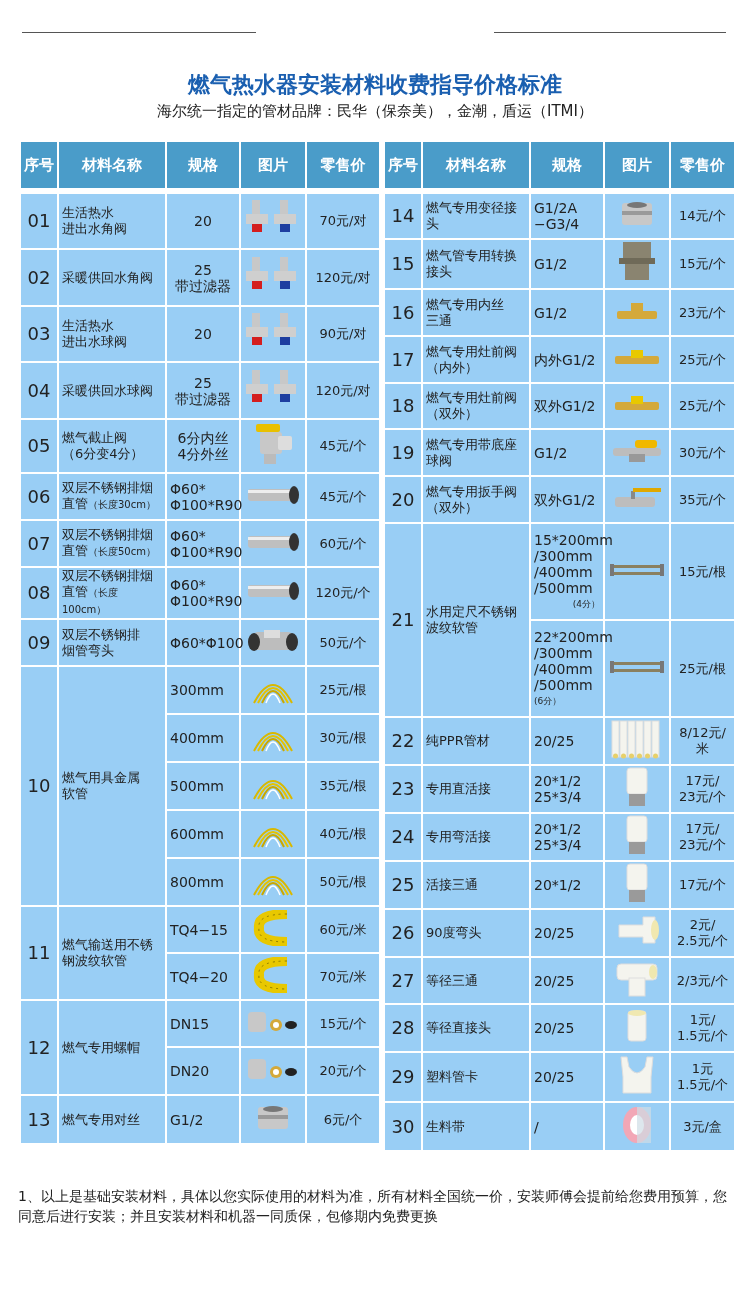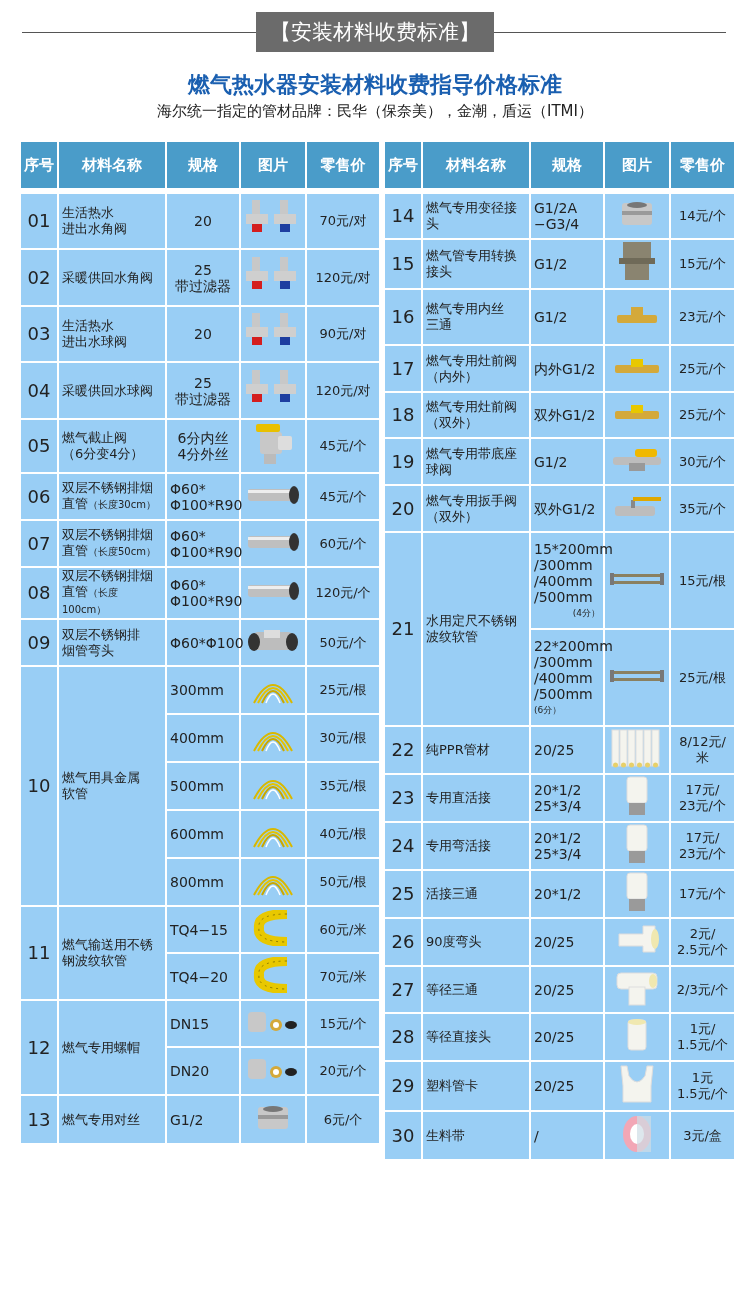--- a/index.html
+++ b/index.html
@@ -37,21 +37,20 @@
   .pic-wrap { display: inline-block; position: relative; vertical-align: middle; }
 
   .notes { position: absolute; left: 18px; top: 1186px; width: 720px; font-size: 14px; line-height: 20px; color: #222; }
   .notes p { margin-bottom: 8px; }
 </style>
 </head>
 <body>
 
 <div class="section-title-wrap">
   <div class="section-line l"></div>
-  <div class="section-box">【安装材料收费标准】</div>
   <div class="section-line r"></div>
 </div>
 
 <div class="main-title">燃气热水器安装材料收费指导价格标准</div>
 <div class="sub-title">海尔统一指定的管材品牌：民华（保奈美），金潮，盾运（ITMI）</div>
 
 <table class="tbl t-left" id="tbl-left">
   <colgroup>
       <col style="width:38px">
       <col style="width:108px">
@@ -345,21 +344,21 @@
         <td class="name"><span style="white-space: pre-line;">燃气管专用转换
 接头</span></td>
         <td class="spec"><span style="white-space: pre-line;">G1/2</span></td>
         <td class="pic"><span class="pic-wrap"><svg width="40" height="44" viewBox="0 0 40 44">
               <rect x="6" y="2" width="28" height="16" fill="#8a8470"></rect>
               <rect x="2" y="18" width="36" height="6" fill="#6f6a58"></rect>
               <rect x="8" y="24" width="24" height="16" fill="#8a8470"></rect>
             </svg></span></td>
         <td class="price"><span style="white-space: pre-line;">15元/个</span></td>
       </tr>
-      <tr style="height: 56px;">
+      <tr style="height: 47px;">
         <td class="no"><span style="white-space: pre-line;">16</span></td>
         <td class="name"><span style="white-space: pre-line;">燃气专用内丝
 三通</span></td>
         <td class="spec"><span style="white-space: pre-line;">G1/2</span></td>
         <td class="pic"><span class="pic-wrap"><svg width="48" height="24" viewBox="0 0 48 24">
               <rect x="4" y="12" width="40" height="8" rx="2" fill="#d4a93a"></rect>
               <rect x="18" y="4" width="12" height="10" fill="#d4a93a"></rect>
             </svg></span></td>
         <td class="price"><span style="white-space: pre-line;">23元/个</span></td>
       </tr>
@@ -547,13 +546,14 @@
               <ellipse cx="18" cy="20" rx="14" ry="18" fill="#f2a7b6"></ellipse>
               <ellipse cx="18" cy="20" rx="7" ry="10" fill="#fff"></ellipse>
               <rect x="18" y="2" width="14" height="36" fill="#cfdde6" opacity="0.7"></rect>
             </svg></span></td>
         <td class="price"><span style="white-space: pre-line;">3元/盒</span></td>
       </tr>
     </tbody>
 </table>
 
 <div class="notes">
+  <p>1、以上是基础安装材料，具体以您实际使用的材料为准，所有材料全国统一价，安装师傅会提前给您费用预算，您同意后进行安装；并且安装材料和机器一同质保，包修期内免费更换</p>
 </div>
 
 </body></html>

